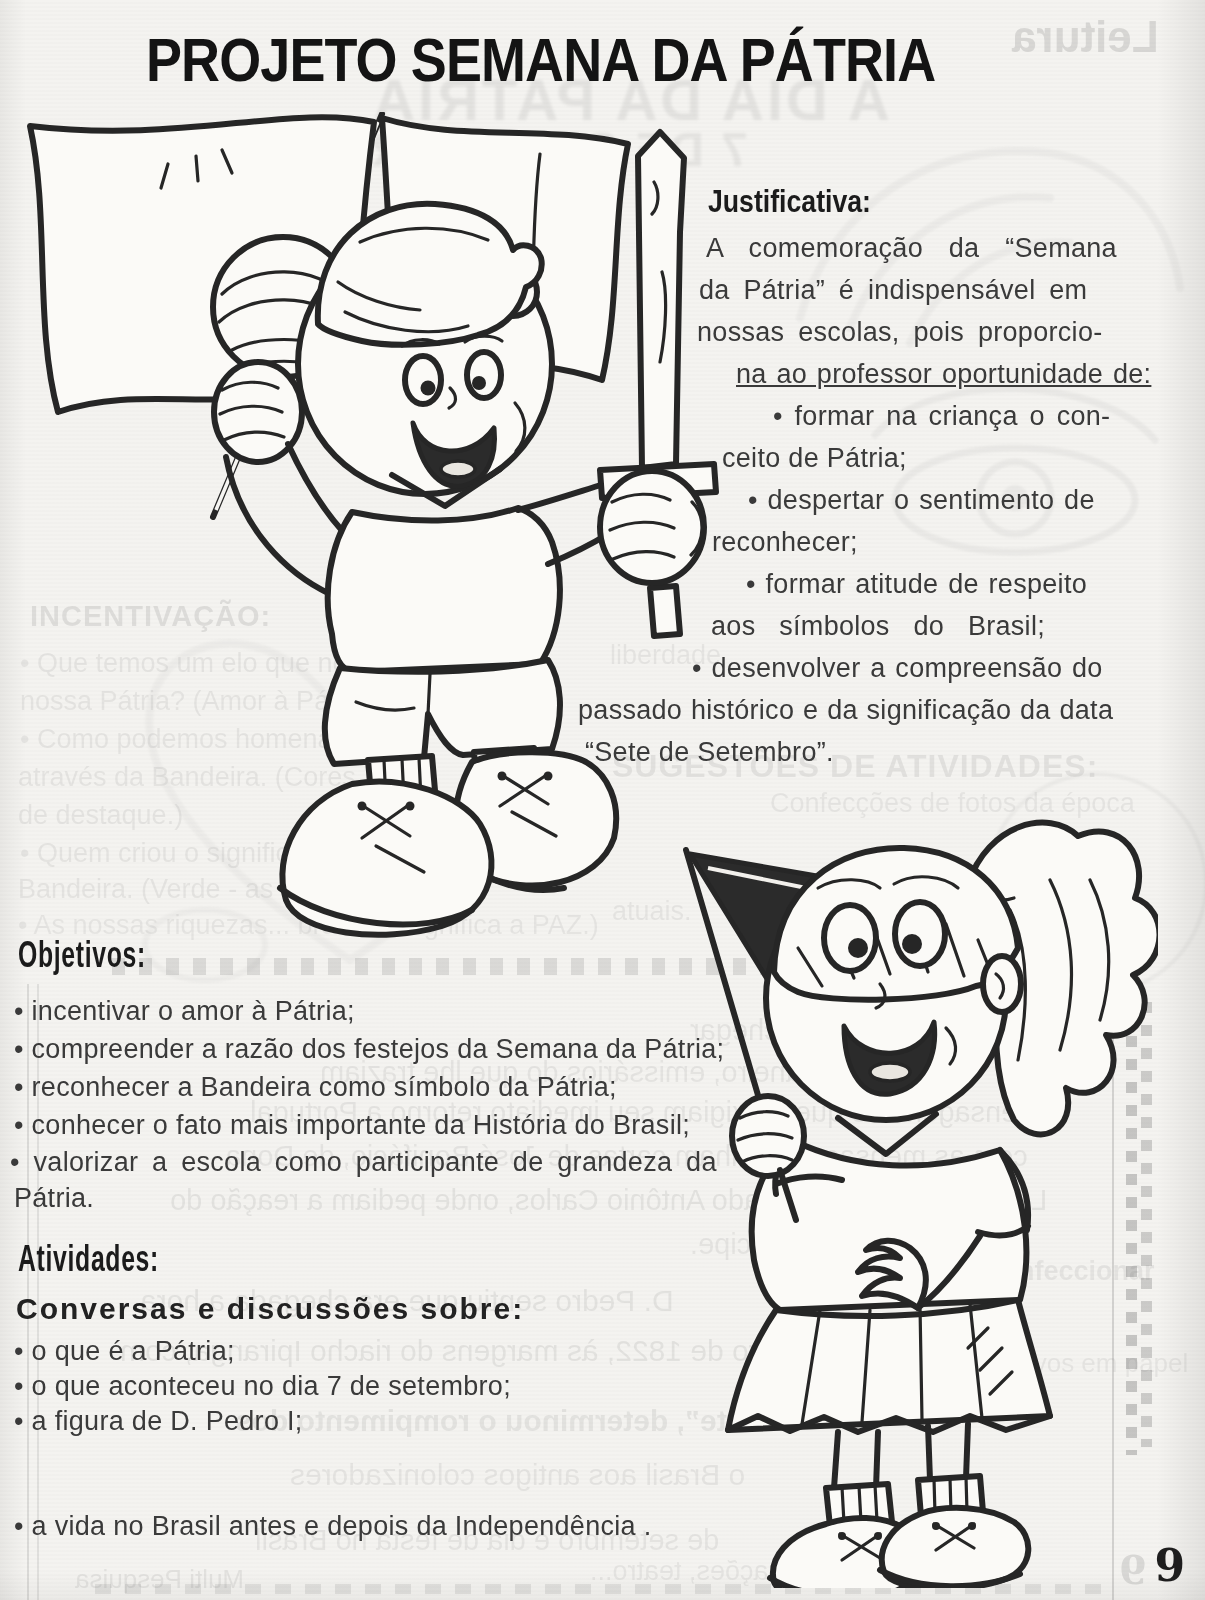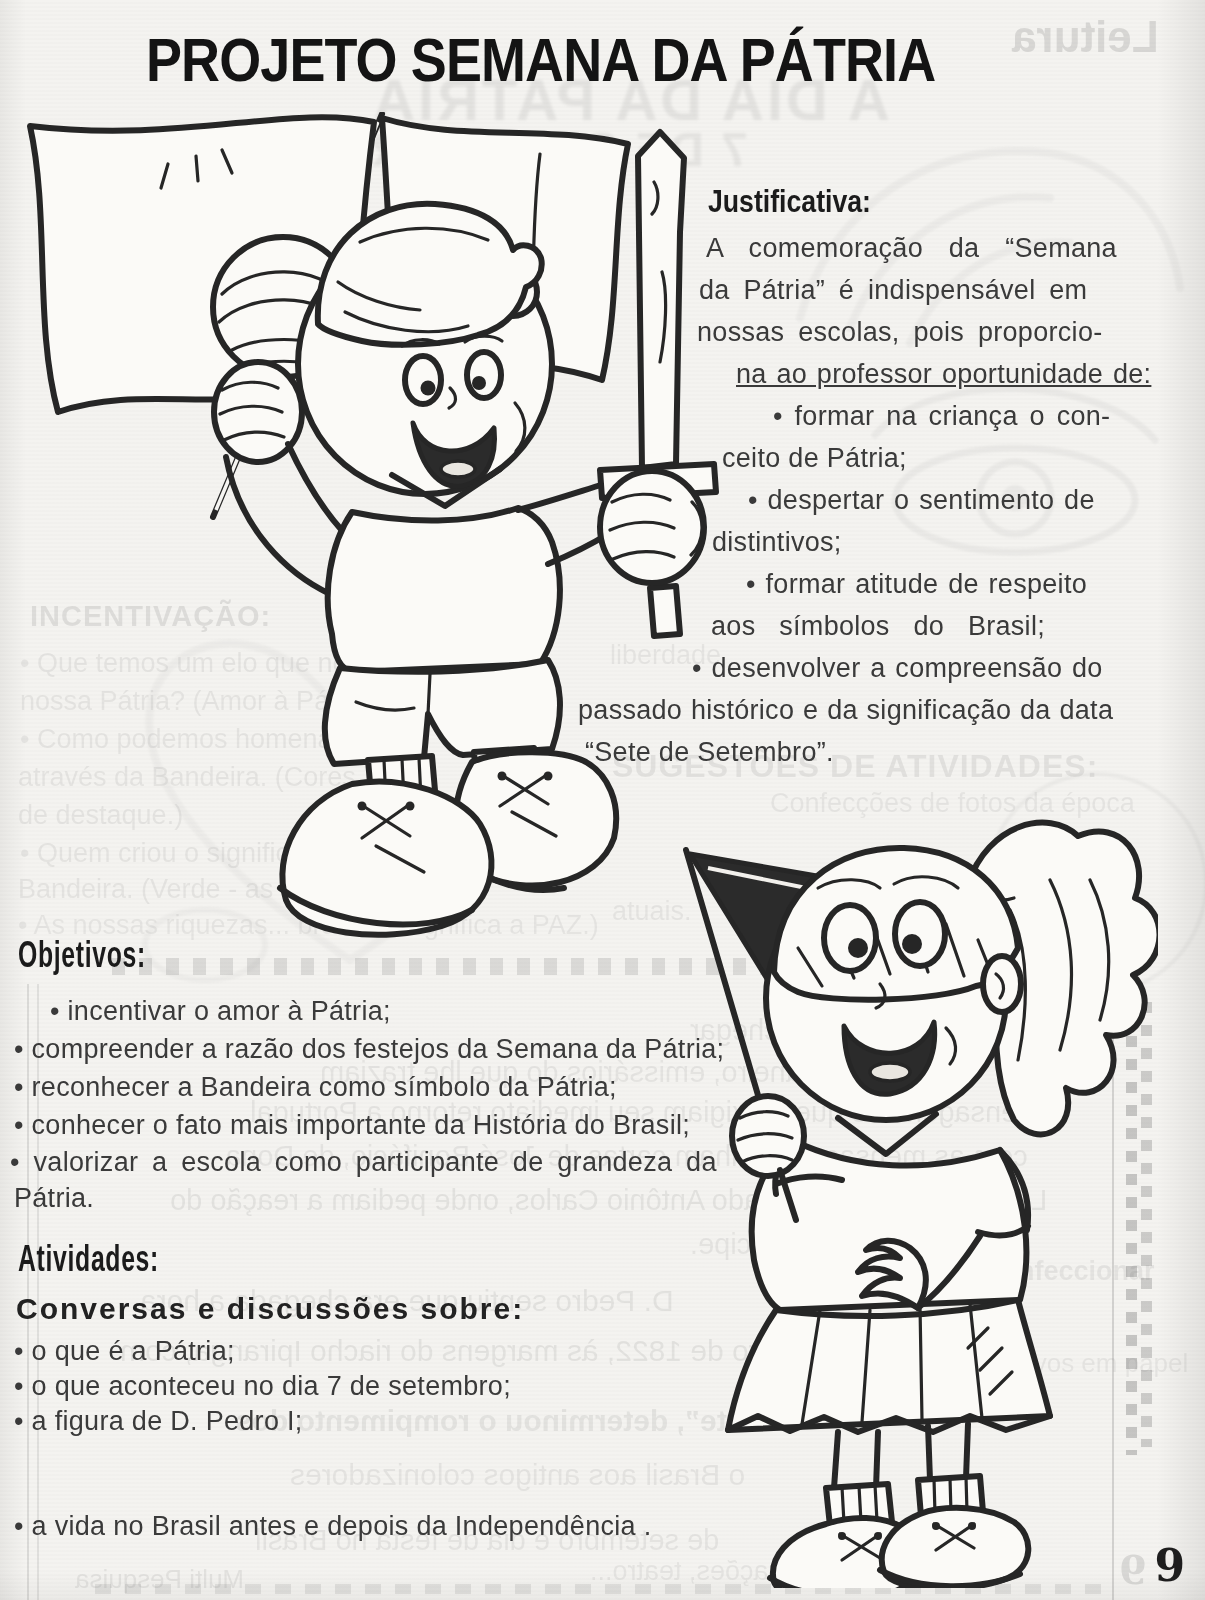--- a/index.html
+++ b/index.html
@@ -198,29 +198,29 @@
   </svg>
 
   <div class="abs h-cond jus-h">Justificativa:</div>
   <div class="abs jl" style="left:706px;top:233px;word-spacing:18px;">A comemoração da “Semana</div>
   <div class="abs jl" style="left:699px;top:275px;word-spacing:6px;">da Pátria” é indispensável em</div>
   <div class="abs jl" style="left:697px;top:317px;word-spacing:6px;">nossas escolas, pois proporcio-</div>
   <div class="abs jl" style="left:736px;top:359px;word-spacing:2px;text-decoration:underline;">na ao professor oportunidade de:</div>
   <div class="abs jl" style="left:773px;top:401px;word-spacing:4px;">• formar na criança o con-</div>
   <div class="abs jl" style="left:722px;top:443px;">ceito de Pátria;</div>
   <div class="abs jl" style="left:748px;top:485px;word-spacing:2px;">• despertar o sentimento de</div>
-  <div class="abs jl" style="left:712px;top:527px;">distintivos;</div>
+  <div class="abs jl" style="left:712px;top:527px;">reconhecer;</div>
   <div class="abs jl" style="left:746px;top:569px;word-spacing:2px;">• formar atitude de respeito</div>
   <div class="abs jl" style="left:711px;top:611px;word-spacing:16px;">aos símbolos do Brasil;</div>
   <div class="abs jl" style="left:692px;top:653px;word-spacing:2px;">• desenvolver a compreensão do</div>
   <div class="abs jl" style="left:578px;top:695px;word-spacing:1px;">passado histórico e da significação da data</div>
   <div class="abs jl" style="left:585px;top:737px;">“Sete de Setembro”.</div>
 
   <div class="abs h-cond obj-h">Objetivos:</div>
-  <div class="abs bl" style="left:14px;top:996px;margin-left:36px;">• incentivar o amor à Pátria;</div>
+  <div class="abs bl" style="left:14px;top:996px;">• incentivar o amor à Pátria;</div>
   <div class="abs bl" style="left:14px;top:1034px;">• compreender a razão dos festejos da Semana da Pátria;</div>
   <div class="abs bl" style="left:14px;top:1072px;">• reconhecer a Bandeira como símbolo da Pátria;</div>
   <div class="abs bl" style="left:14px;top:1110px;">• conhecer o fato mais importante da História do Brasil;</div>
   <div class="abs bl" style="left:10px;top:1147px;word-spacing:6px;">• valorizar a escola como participante de grandeza da</div>
   <div class="abs bl" style="left:14px;top:1183px;">Pátria.</div>
 
   <div class="abs h-cond atv-h">Atividades:</div>
   <div class="abs atv-sub">Conversas e discussões sobre:</div>
   <div class="abs bl" style="left:14px;top:1336px;">• o que é a Pátria;</div>
   <div class="abs bl" style="left:14px;top:1371px;">• o que aconteceu no dia 7 de setembro;</div>

